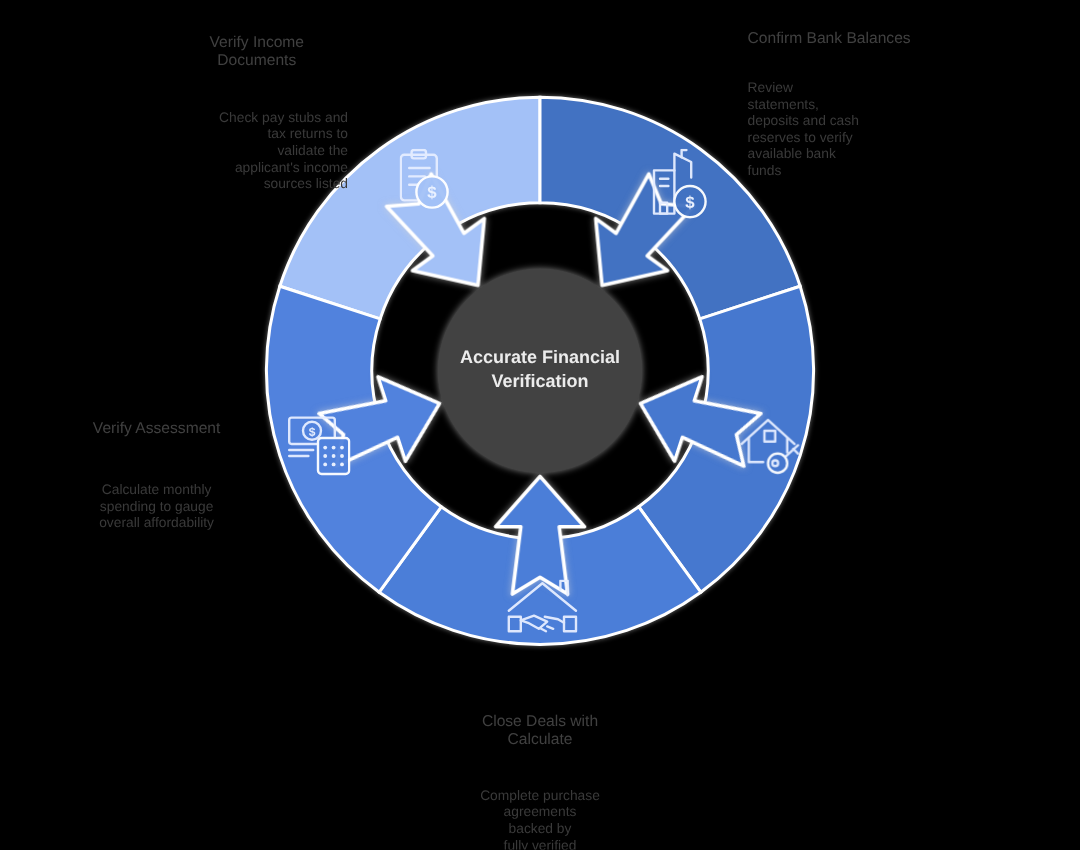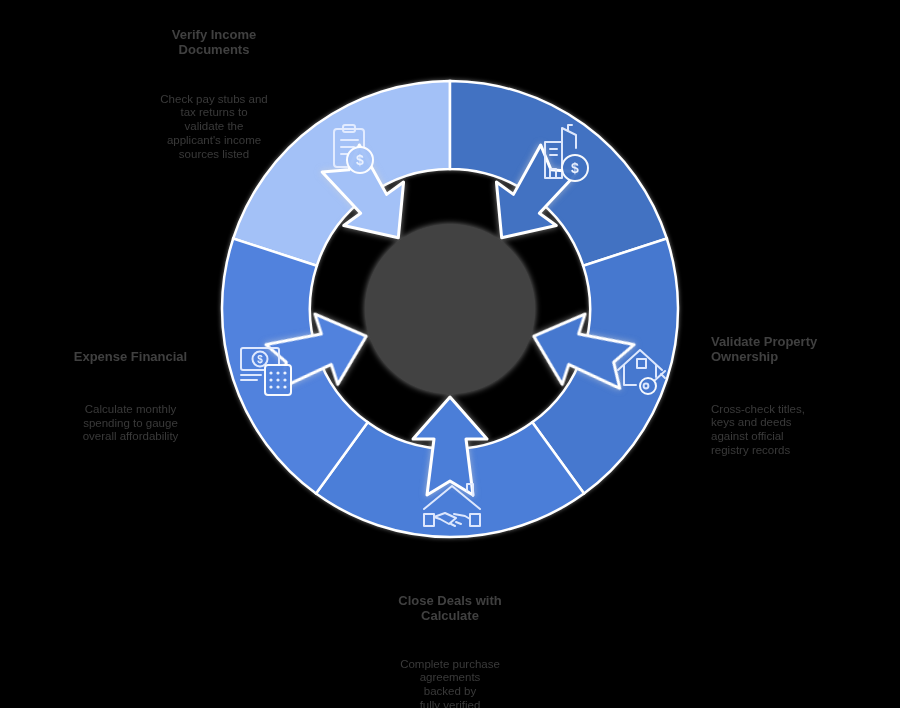--- a/index.html
+++ b/index.html
@@ -15,24 +15,24 @@
   .arrow{stroke:#ffffff;stroke-width:3;stroke-linejoin:round;}
   .icon{stroke:#e6eeff;stroke-width:2;fill:none;stroke-linecap:round;stroke-linejoin:round;opacity:.95;}
   .icon .fillshape{stroke:#ffffff;}
   .icon text{stroke:none;fill:#eef4ff;font-weight:bold;font-family:"Liberation Sans",sans-serif;}
   .center-title{
     position:absolute;left:450px;top:308px;transform:translate(-50%,-50%);
     width:180px;text-align:center;color:#ececec;font-weight:700;font-size:15px;
     line-height:1.3;white-space:pre-line;
   }
   .label{position:absolute;white-space:pre-line;}
-  .label .heading{font-weight:700;font-size:13px;color:#404040;line-height:1.14;}
+  .label .heading{font-weight:400;font-size:13px;color:#404040;line-height:1.14;}
   .label .desc{font-size:11.5px;color:#3a3a3a;line-height:1.2;}
   .lbl-top-left{left:138px;top:10px;width:152px;text-align:center;}
-  .lbl-top-left .desc{margin-top:17px;}
+  .lbl-top-left .desc{margin-top:17px;text-align:right;}
   .lbl-top-right{left:623px;top:7px;width:160px;text-align:left;}
   .lbl-top-right .desc{margin-top:10px;}
   .lbl-right{left:711px;top:317px;width:155px;text-align:left;}
   .lbl-right .desc{margin-top:20px;}
   .lbl-bottom{left:372px;top:576px;width:156px;text-align:center;}
   .lbl-bottom .desc{margin-top:16px;}
   .lbl-left{left:53px;top:332px;width:155px;text-align:center;}
   .lbl-left .desc{margin-top:20px;}
 </style>
 </head>
@@ -109,51 +109,54 @@
         <circle cx="6" cy="13" r="1.6"></circle>
           <circle cx="13" cy="13" r="1.6"></circle>
           <circle cx="20" cy="13" r="1.6"></circle>
         <circle cx="6" cy="20" r="1.6"></circle>
           <circle cx="13" cy="20" r="1.6"></circle>
           <circle cx="20" cy="20" r="1.6"></circle>
       </g>
     </g>
   </svg>
 
+  <div class="center-title">Accurate Financial
+Verification</div>
 
   <div class="label lbl-top-left">
     <div class="heading">Verify Income
 Documents</div>
     <div class="desc">Check pay stubs and
 tax returns to
 validate the
 applicant's income
 sources listed</div>
   </div>
 
+  <div class="label lbl-top-right">
+    <div class="heading">Confirm Bank Balances</div>
+    <div class="desc">Review
+statements,
+deposits and cash
+reserves to verify
+available bank
+funds</div>
+  </div>
 
-  <div class="label lbl-right">
-    <div class="heading">Validate Property
-Ownership</div>
-    <div class="desc">Cross-check titles,
-keys and deeds
-against official
-registry records</div>
-  </div>
 
   <div class="label lbl-bottom">
     <div class="heading">Close Deals with
 Calculate</div>
     <div class="desc">Complete purchase
 agreements
 backed by
 fully verified
 financial data</div>
   </div>
 
   <div class="label lbl-left">
-    <div class="heading">Expense Financial</div>
+    <div class="heading">Verify Assessment</div>
     <div class="desc">Calculate monthly
 spending to gauge
 overall affordability</div>
   </div>
 
 </div>
 
 </body></html>

